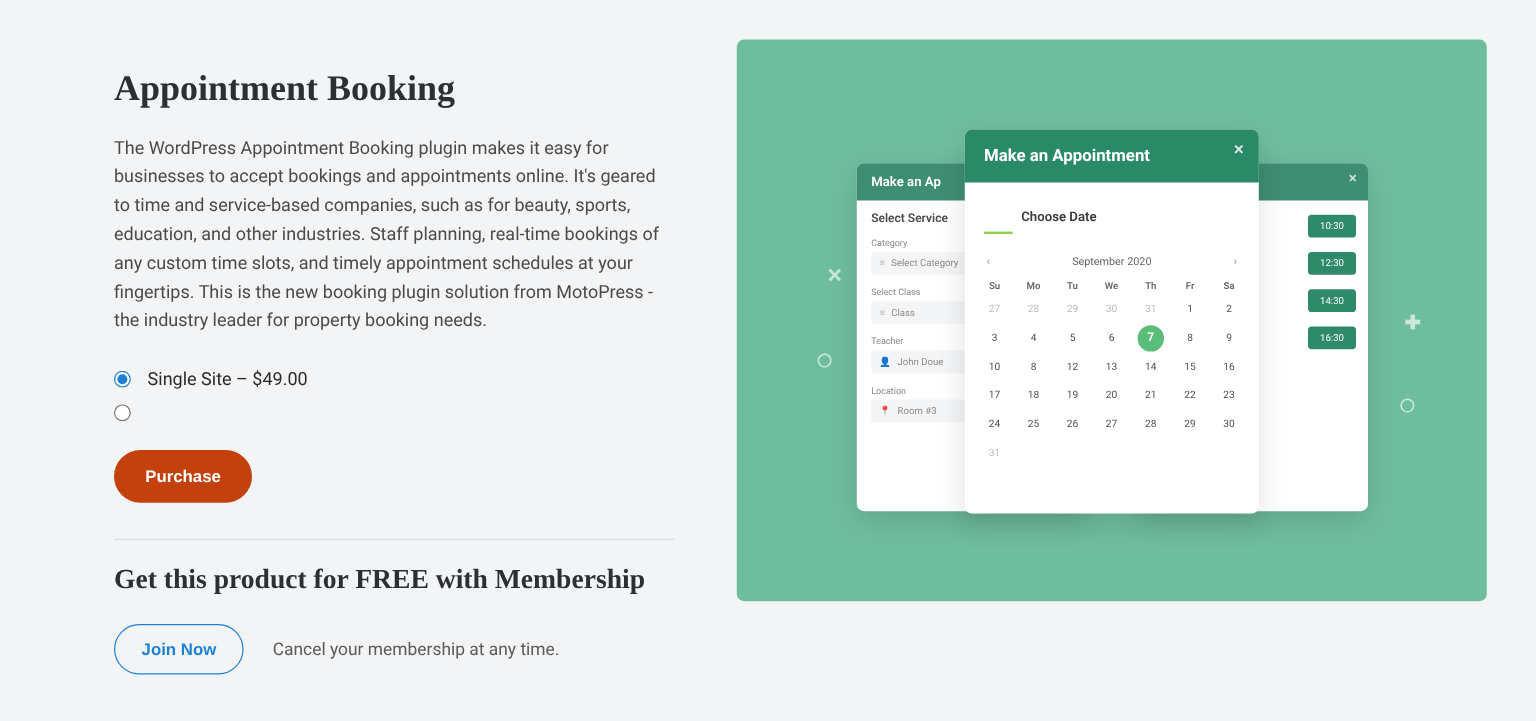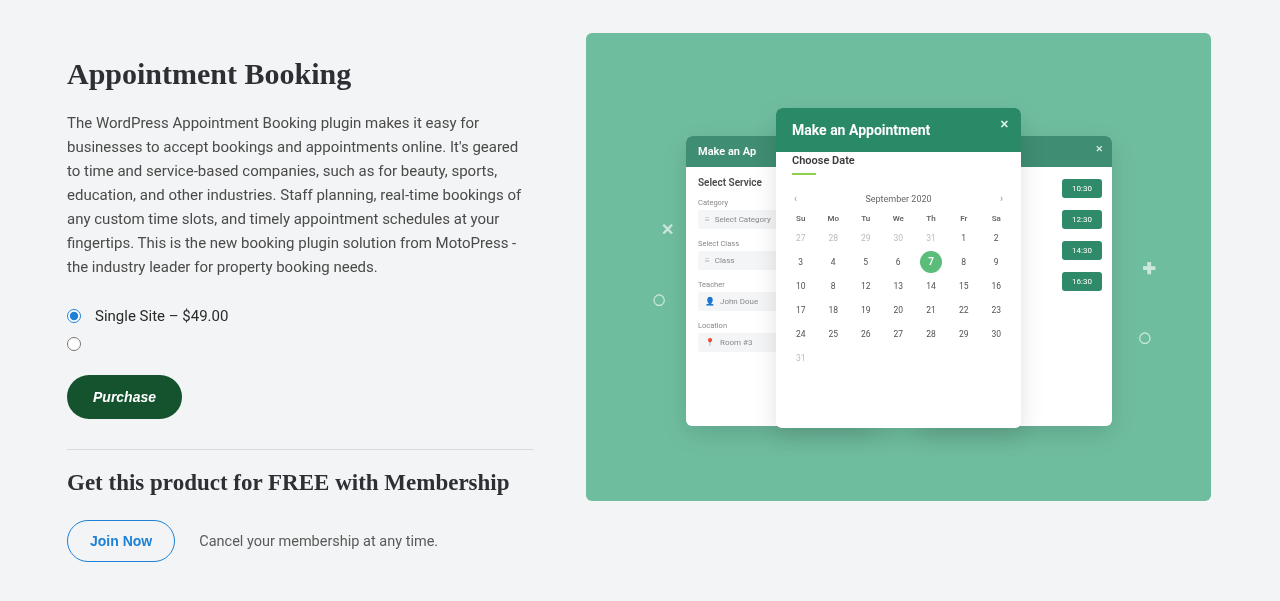--- a/index.html
+++ b/index.html
@@ -12,20 +12,21 @@
     overflow: hidden;
   }
   .container {
     display: flex;
     padding: 33px 70px 0 67px;
     gap: 52px;
   }
   .left-col {
     flex: 0 0 467px;
     padding-top: 24px;
+    margin-left: 28px;
   }
   .right-col {
     flex: 0 0 625px;
     height: 468px;
     background: #6fbd9f;
     border-radius: 6px;
     position: relative;
     overflow: hidden;
   }
   h1.title {
@@ -63,23 +64,22 @@
   .btn {
     display: inline-block;
     border: none;
     cursor: pointer;
     font-weight: 700;
     font-size: 14px;
     border-radius: 28px;
     padding: 14px 26px;
   }
   .btn-primary {
-    background: #14532d;
-    color: #fff;
-    font-style: italic;
+    background: #c2410c;
+    color: #fff;
   }
   .btn-outline {
     background: transparent;
     border: 1.5px solid #1e81d6;
     color: #1e81d6;
     padding: 12px 22px;
   }
   hr.sep {
     margin: 30px 0 20px;
     border: none;
@@ -184,24 +184,25 @@
     background: #2a8a68;
     color: #fff;
     padding: 14px 16px;
     font-size: 14px;
     font-weight: 700;
     border-radius: 6px 6px 0 0;
     position: relative;
   }
   .panel-center .hdr .x { position: absolute; right: 12px; top: 10px; font-size: 11px; opacity: .85; cursor: default; }
   .panel-center .choose {
-    padding: 2px 16px 0;
+    padding: 22px 16px 0;
     font-size: 11px;
     font-weight: 600;
     color: #3a3a3a;
+    margin-left: 31px;
   }
   .panel-center .underline {
     margin: 6px 16px 0;
     width: 24px; height: 2px;
     background: #8fcf4e;
   }
   .cal {
     padding: 18px 14px 10px;
   }
   .cal-head {

